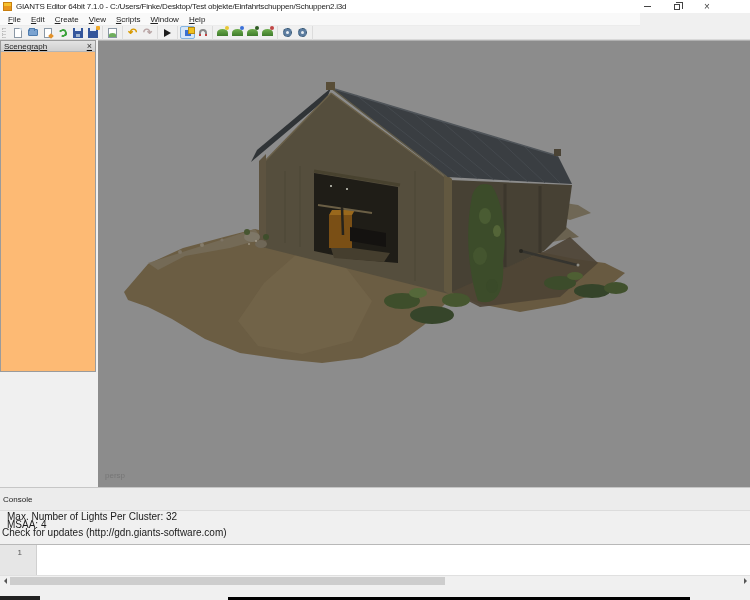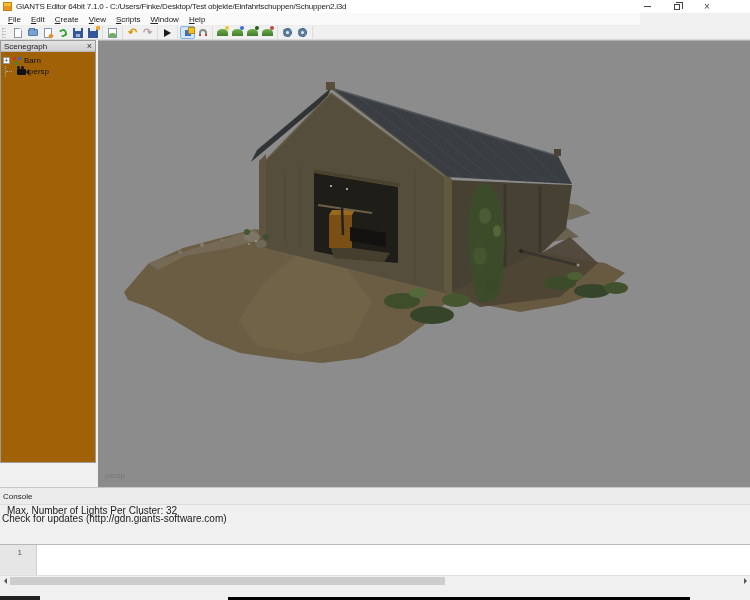--- a/index.html
+++ b/index.html
@@ -82,22 +82,22 @@
   .ic-terrain.m-yellow::after { background:#e8c832; }
   .ic-terrain.m-blue::after   { background:#3a6fd8; }
   .ic-terrain.m-green::after  { background:#2e5b22; }
   .ic-terrain.m-red::after    { background:#c04545; }
   .ic-gear { width:9px; height:9px; border-radius:50%; background:#5d7da0;
         border:1.5px dashed #33546f; position:relative; }
   .ic-gear::before { content:""; position:absolute; left:2px; top:2px; width:3px; height:3px;
         border-radius:50%; background:#e8eef2; }
 
   
-  .scenegraph { position:absolute; left:0; top:40px; width:96px; height:423px;
-                background:#a16207; border:1px solid #9b9b9b; }
+  .scenegraph { position:absolute; left:0; top:40px; width:96px; height:332px;
+                background:#fdba74; border:1px solid #9b9b9b;text-decoration:underline; }
   .sg-header { height:11px; background:linear-gradient(180deg,#e3e3e3,#cfcfcf);
                display:flex; align-items:center; padding:0 3px; border-bottom:1px solid #b5b5b5; }
   .sg-title { font-size:8px; color:#222; flex:1; }
   .sg-close { font-size:9px; color:#333; line-height:9px; cursor:default; }
   .sg-tree { padding-top:3px; position:relative; }
   .tree-row { display:flex; align-items:center; height:11px; font-size:8px; color:#111; position:relative; }
   .expander { width:7px; height:7px; border:1px solid #999; background:#fff; margin-left:2px;
               font-size:7px; line-height:5px; text-align:center; color:#444; }
   .elbow { width:9px; height:11px; margin-left:4px; border-left:1px dotted #aaa;
            position:relative; }
@@ -114,21 +114,21 @@
         border-radius:50%; background:#111; box-shadow:4px 0 0 #111; }
 
   .viewport { position:absolute; left:98px; top:40px; width:652px; height:447px;
               background:#8c8c8c; overflow:hidden; border-top:1px solid #b0b0b0; }
   .viewport svg { position:absolute; left:0; top:0; width:652px; height:447px; }
   .persp-label { position:absolute; left:7px; bottom:7px; font-size:8px; color:#767676; }
 
   
   .console { position:absolute; left:0; top:487px; width:750px; height:88px;
              background:#f0f0f0; border-top:1px solid #c6c6c6; }
-  .console-header { height:17px; display:flex; align-items:center; padding:0 3px;
+  .console-header { height:23px; display:flex; align-items:center; padding:0 3px;
              background:#ececec; border-bottom:1px solid #dcdcdc; }
   .console-title { font-size:8px; color:#222; }
   .console-log { padding:2px 0 0 2px; }
   .console-line { font-size:10px; line-height:8px; color:#1a1a1a; white-space:nowrap; }
   .console-line.indent { padding-left:5px; }
   .script-editor { position:absolute; left:0; top:56px; width:750px; height:32px;
              border-top:1px solid #b8b8b8; background:#fff; display:flex; }
   .gutter { width:37px; background:#e6e6e6; border-right:1px solid #d0d0d0;
              font-size:8px; color:#555; text-align:right; padding:3px 14px 0 0; }
   .script-area { flex:1; background:#fff; }
@@ -255,32 +255,20 @@
           <span class="ticon ic-gear"></span>
         </span>
       </span>
     </div>
 
   <div class="scenegraph">
     <div class="sg-header">
       <span class="sg-title">Scenegraph</span>
       <span class="sg-close">×</span>
     </div>
-    <div class="sg-tree" id="sg-tree">
-        <div class="tree-row">
-          <span class="expander">+</span>
-          <span class="node-icon ic-transform-group"></span>
-          <span>Barn</span>
-        </div>
-        <div class="tree-row">
-          <span class="elbow"></span>
-          <span class="node-icon ic-camera"></span>
-          <span>persp</span>
-        </div>
-      </div>
   </div>
 
   <div class="viewport">
     <svg viewBox="98 40 652 447" preserveAspectRatio="none">
 
       <path d="M124,291 L148,263 L183,247 L224,236 L255,228 L270,232 L300,245
            L320,252 L352,257 L398,260 L432,268 L448,276 L458,290 L442,306 L424,324 L398,343
            L362,357 L322,362 L282,358 L240,352 L205,338 L172,318 L148,306 L128,299 Z" fill="#6b5d43"></path>
 
       <path d="M298,252 L340,259 L372,300 L352,340 L302,353 L258,345 L238,320 L264,282 Z" fill="#77684c" opacity="0.55"></path>
@@ -370,20 +358,21 @@
     </svg>
     <span class="persp-label">persp</span>
   </div>
 
   <div class="console">
     <div class="console-header">
       <span class="console-title">Console</span>
     </div>
     <div class="console-log" id="console-log">
         <div class="console-line indent">Max. Number of Lights Per Cluster: 32</div>
+        <div class="console-line indent">MSAA: 4</div>
         <div class="console-line">Check for updates (http://gdn.giants-software.com)</div>
       </div>
     <div class="script-editor">
       <div class="gutter">1</div>
       <div class="script-area"></div>
     </div>
   </div>
 
   <div class="hscroll">
     <span class="hs-arrow left">

